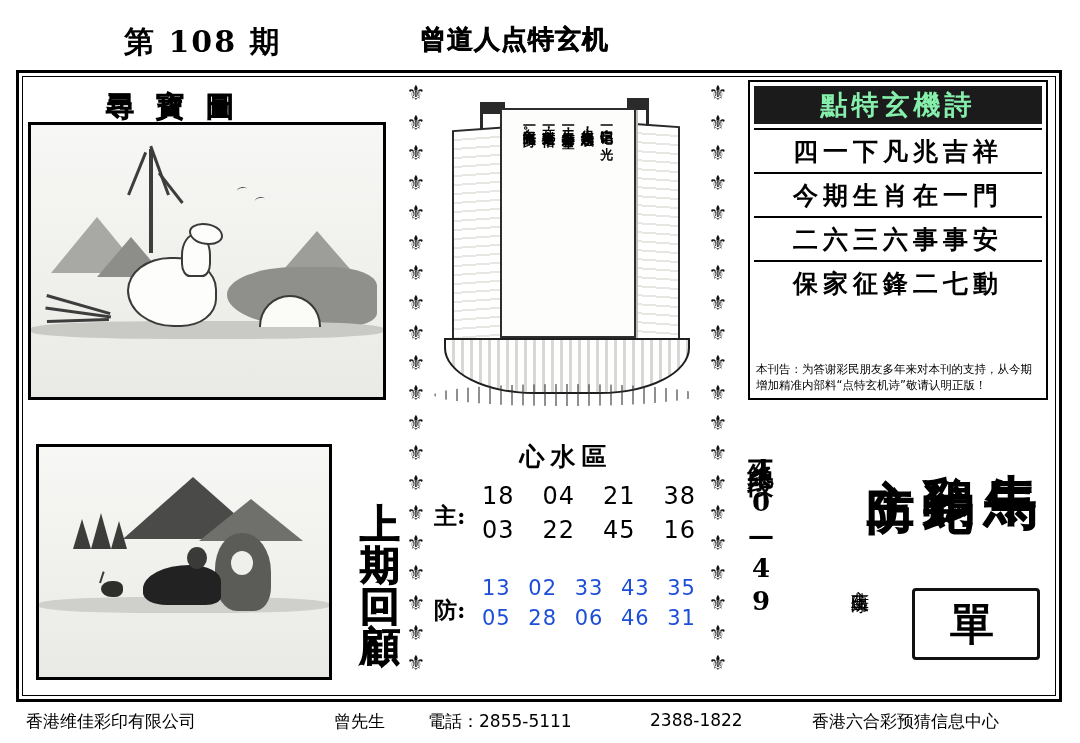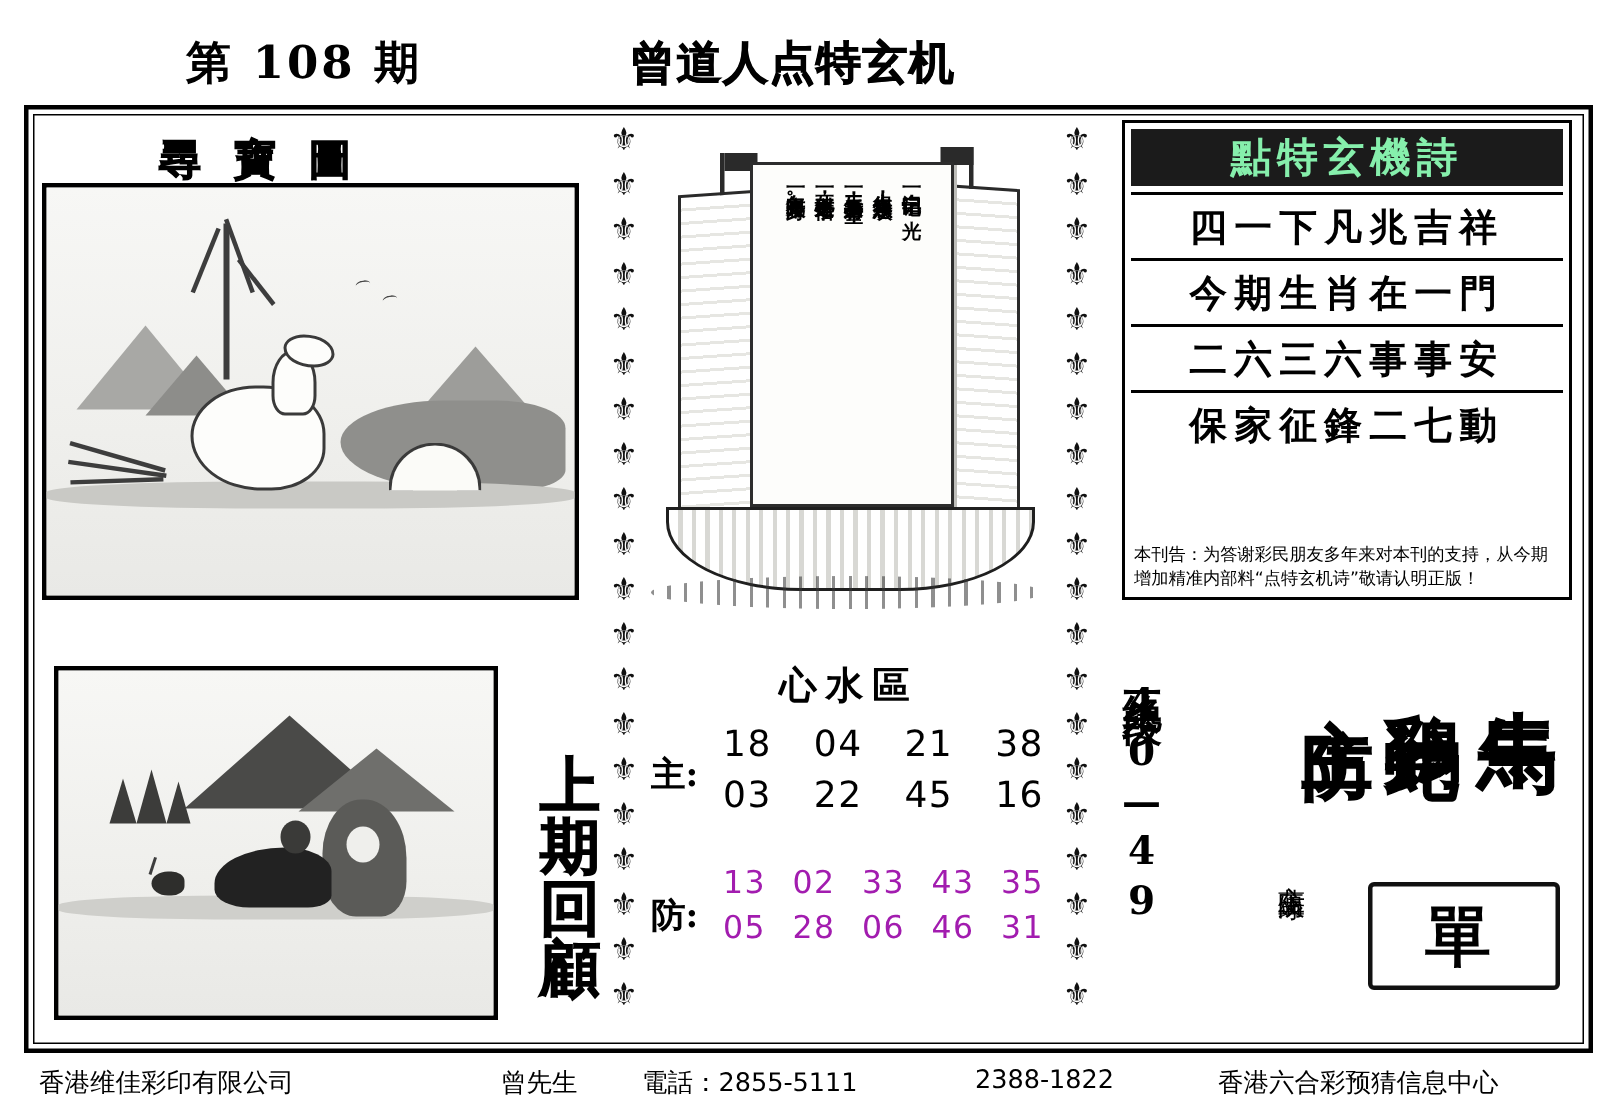--- a/index.html
+++ b/index.html
@@ -17,21 +17,21 @@
   .header{
     position:absolute;left:16px;top:0;width:1068px;height:70px;
   }
   .issue{
     position:absolute;left:108px;top:22px;
     font-size:30px;font-weight:bold;letter-spacing:2px;
     font-family:"DejaVu Serif","Liberation Serif",serif;
   }
   .masthead{
     position:absolute;left:404px;top:22px;
-    font-size:30px;font-weight:bold;letter-spacing:1px;
+    font-size:26px;font-weight:bold;letter-spacing:1px;
     font-family:"DejaVu Serif","Liberation Serif",serif;
     -webkit-text-stroke:0.6px #000;
   }
   .slogan{
     position:absolute;left:760px;top:24px;
     font-size:25px;font-weight:bold;letter-spacing:1px;
     font-family:"DejaVu Serif","Liberation Serif",serif;
   }
 
   
@@ -163,21 +163,21 @@
   .num-block{position:relative;margin-top:4px;}
   .num-label{
     position:absolute;left:4px;top:22px;font-size:23px;font-weight:bold;
     font-family:"DejaVu Serif","Liberation Serif",serif;
   }
   .num-row{
     margin-left:52px;display:flex;justify-content:space-between;
     font-size:24px;letter-spacing:1px;padding:3px 6px 3px 0;
     font-family:"DejaVu Sans","Liberation Sans",sans-serif;
   }
-  .num-row.small{font-size:21px;color:#a21caf;}
+  .num-row.small{font-size:21px;color:#1d4ed8;}
 
   
   .vtext{
     position:absolute;writing-mode:vertical-rl;text-orientation:upright;
     font-family:"DejaVu Serif","Liberation Serif",serif;font-weight:bold;
   }
   .juesha{left:744px;top:442px;font-size:26px;letter-spacing:3px;}
   .big-col{position:absolute;font-family:"DejaVu Serif","Liberation Serif",serif;font-weight:bold;
            writing-mode:vertical-rl;text-orientation:upright;letter-spacing:8px;}
   .col-zhu{left:860px;top:440px;font-size:47px;-webkit-text-stroke:1px #000;}

